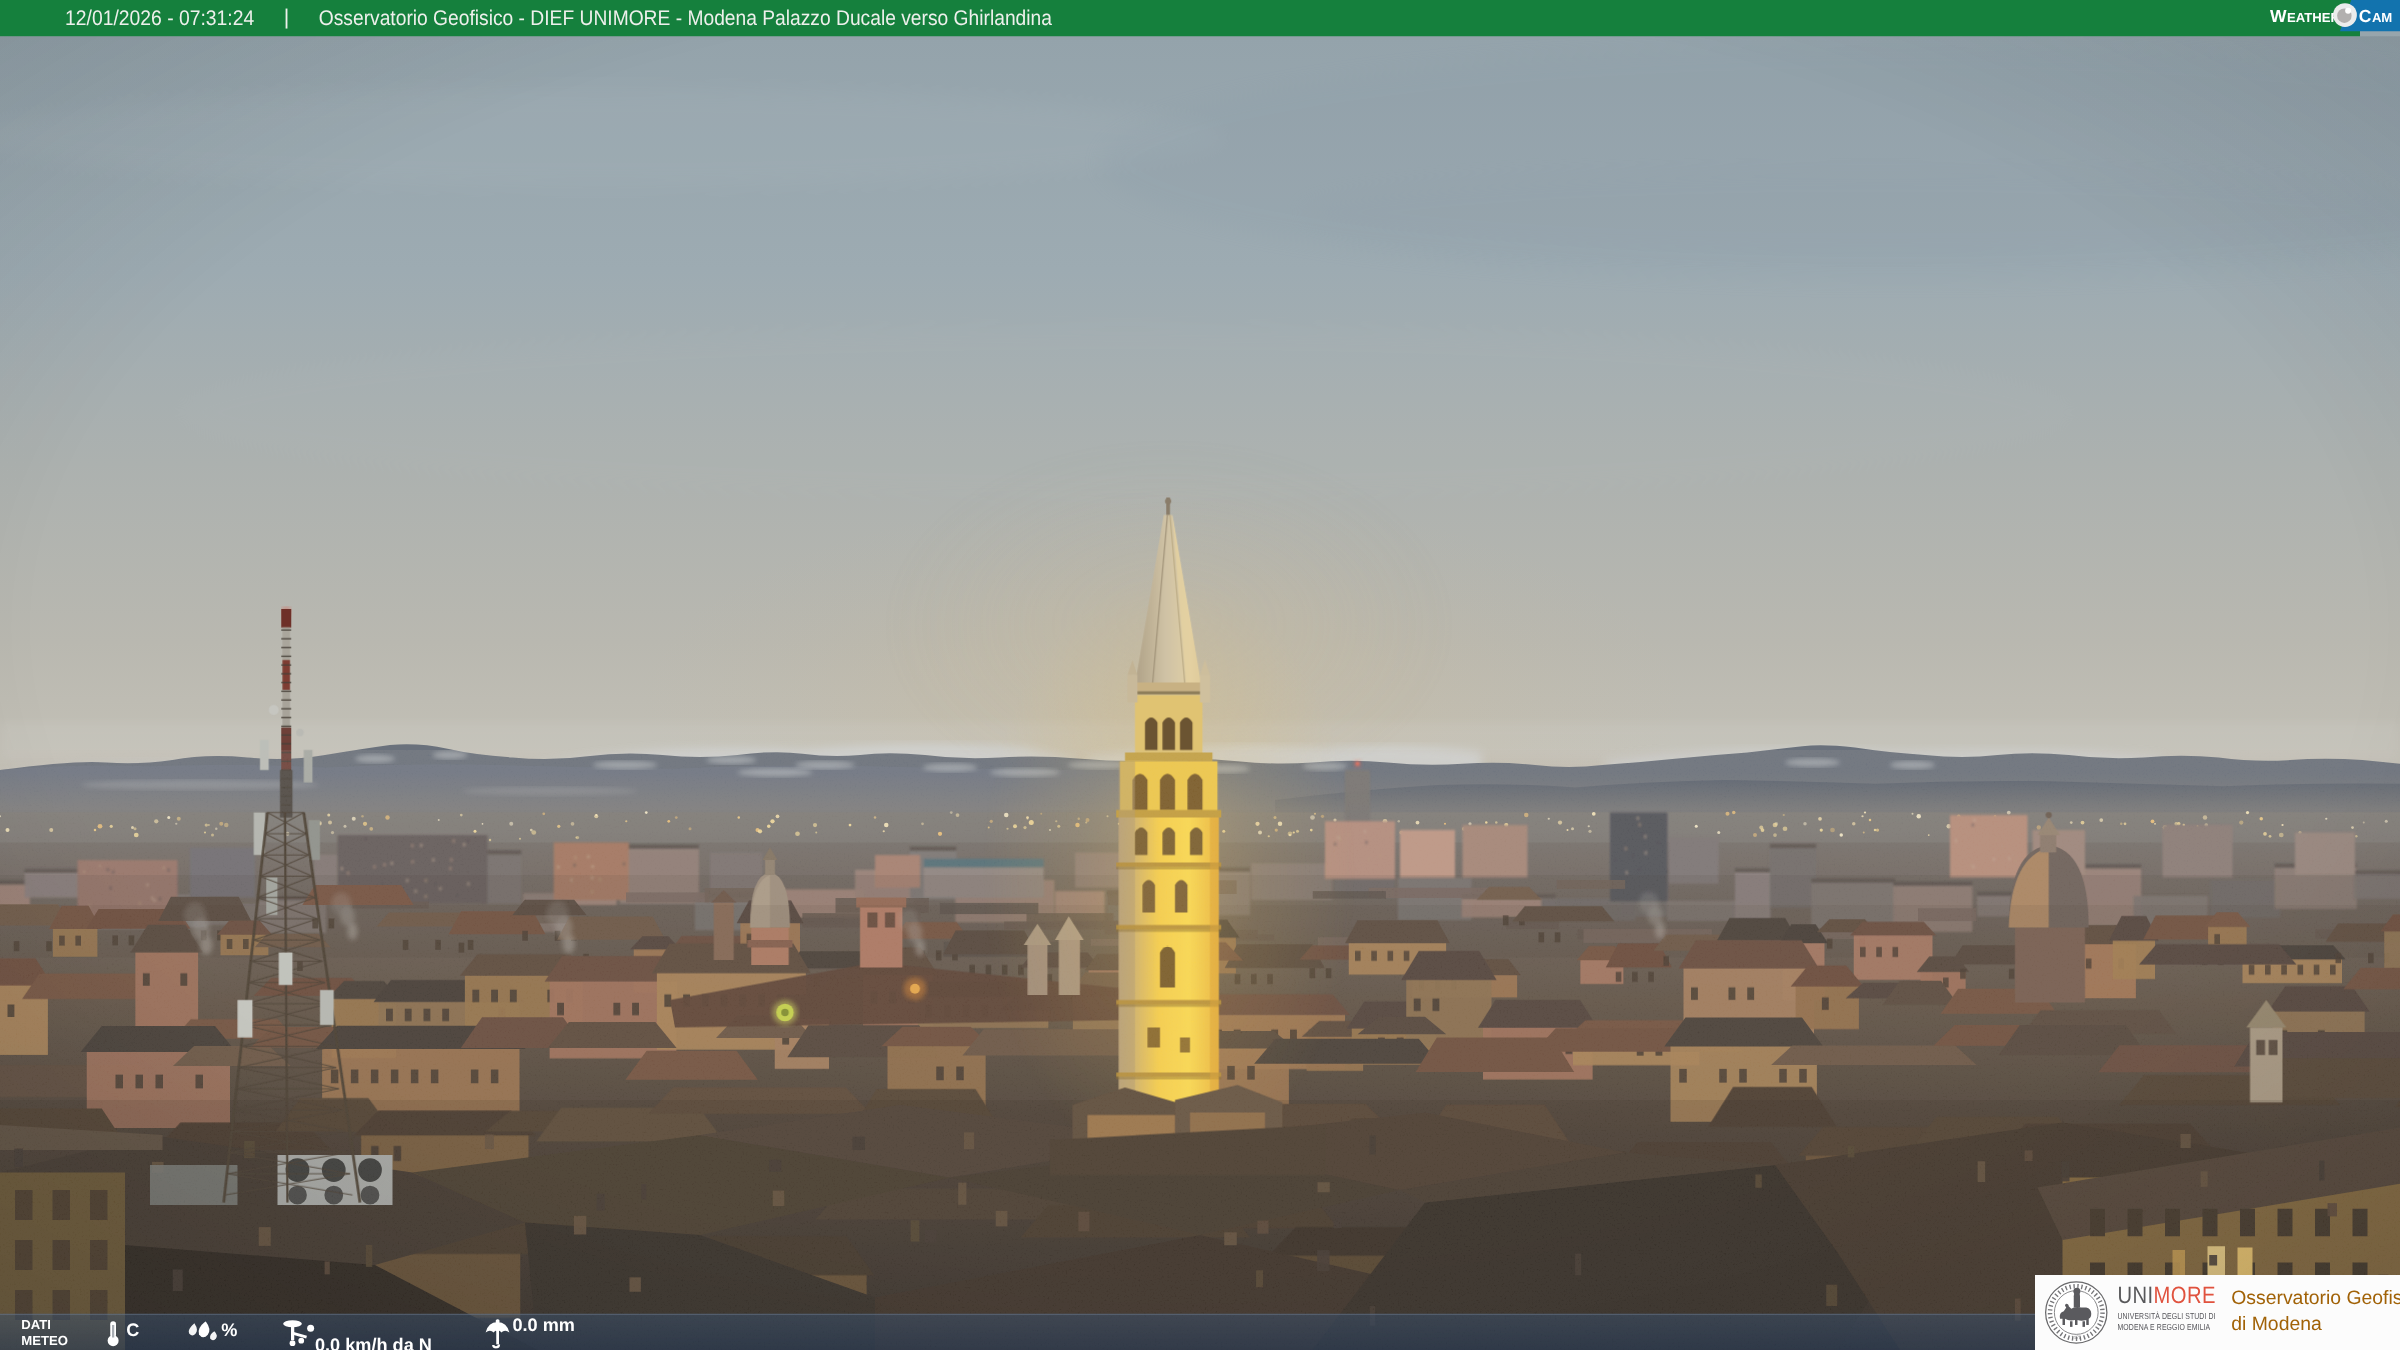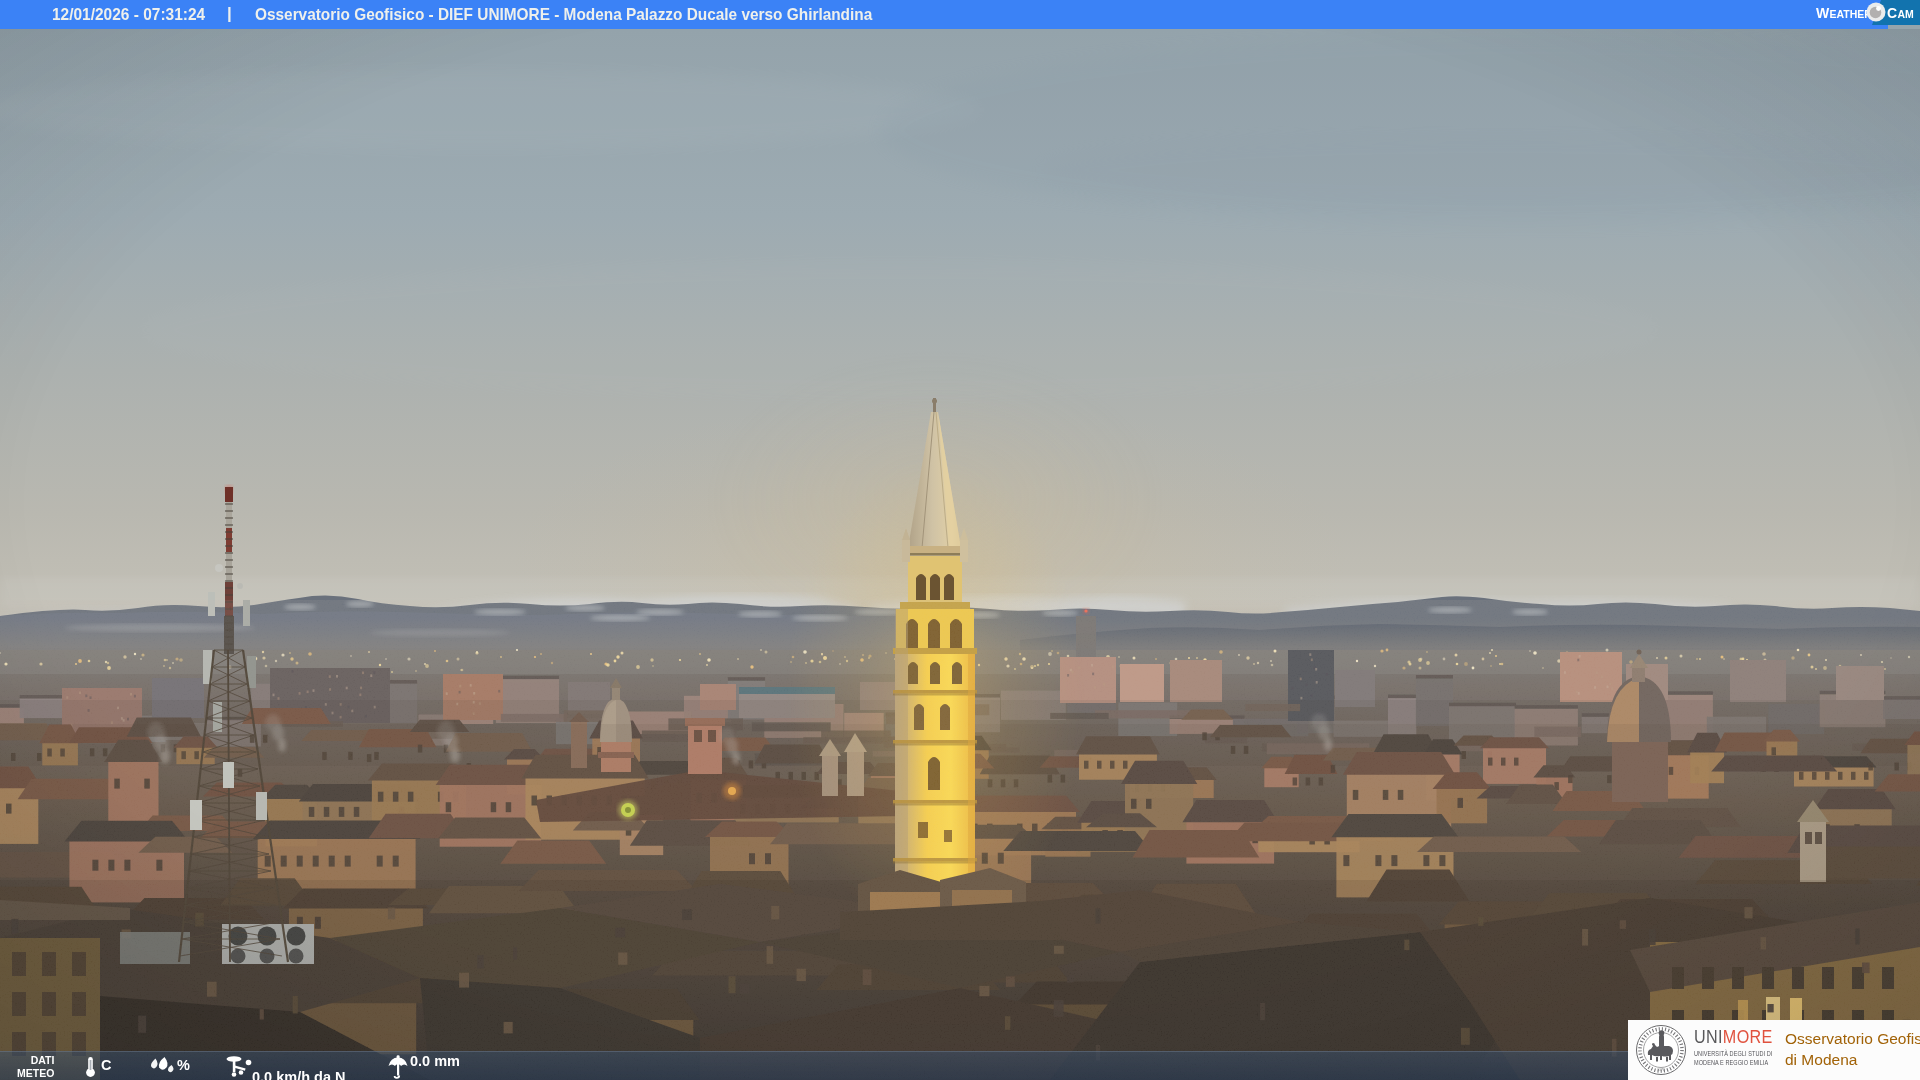--- a/index.html
+++ b/index.html
@@ -1,24 +1,24 @@
 <!DOCTYPE html>
 <html><head><meta charset="utf-8">
 <style>
 * { margin:0; padding:0; box-sizing:border-box; }
 html,body { width:1920px; height:1080px; overflow:hidden; background:#97a5ac; font-family:"Liberation Sans",sans-serif; }
 #stage { position:relative; width:1920px; height:1080px; }
 #scene { position:absolute; left:0; top:0; }
-#topbar { position:absolute; left:0; top:0; width:1888px; height:29px; background:#3b82f6; color:#eef0ec; font-size:17px; font-weight:bold; }
+#topbar { position:absolute; left:0; top:0; width:1888px; height:29px; background:#15803d; color:#eef0ec; font-size:17px; font-weight:normal; }
 #topbar span { display:inline-block; transform-origin:0 50%; white-space:pre; }
 #topbar .ts { position:absolute; left:52px; top:5px; transform:scaleX(0.91); }
 #topbar .sep { position:absolute; left:227px; top:4px; }
 #topbar .title { position:absolute; left:255px; top:5px; transform:scaleX(0.905); }
 #botbar { position:absolute; left:0; top:1051px; width:1920px; height:29px; background:linear-gradient(rgba(56,80,110,0.50),rgba(38,58,86,0.62)); border-top:1px solid rgba(210,225,240,0.22); color:#fff; }
-#datimeteo { position:absolute; left:17px; top:2px; font-size:10.5px; font-weight:bold; line-height:12.5px; text-align:right; }
+#datimeteo { position:absolute; left:17px; top:2px; font-size:10.5px; font-weight:bold; line-height:12.5px; text-align:left; }
 .bi { position:absolute; top:0px; font-size:14.5px; font-weight:bold; }
 #unibox { position:absolute; left:1602px; top:1020px; width:318px; height:60px; background:#fcfcfc;margin-left:26px; }
 #unibox .uni { position:absolute; left:66px; top:6px; font-size:19px; letter-spacing:0.4px; color:#58585a; transform:scaleX(0.85); transform-origin:0 0; }
 #unibox .uni b { color:#e0523e; font-weight:normal; }
 #unibox .sub { position:absolute; left:66px; top:30px; font-size:7px; line-height:8.5px; color:#55555a; letter-spacing:0.1px; transform:scaleX(0.79); transform-origin:0 0; }
 #unibox .oss { position:absolute; left:157px; top:8px; font-size:15.5px; line-height:21px; color:#a16207; }
 </style></head>
 <body>
 <div id="stage">
 <div id="scene"><svg width="1920" height="1080" viewBox="0 0 1920 1080">

